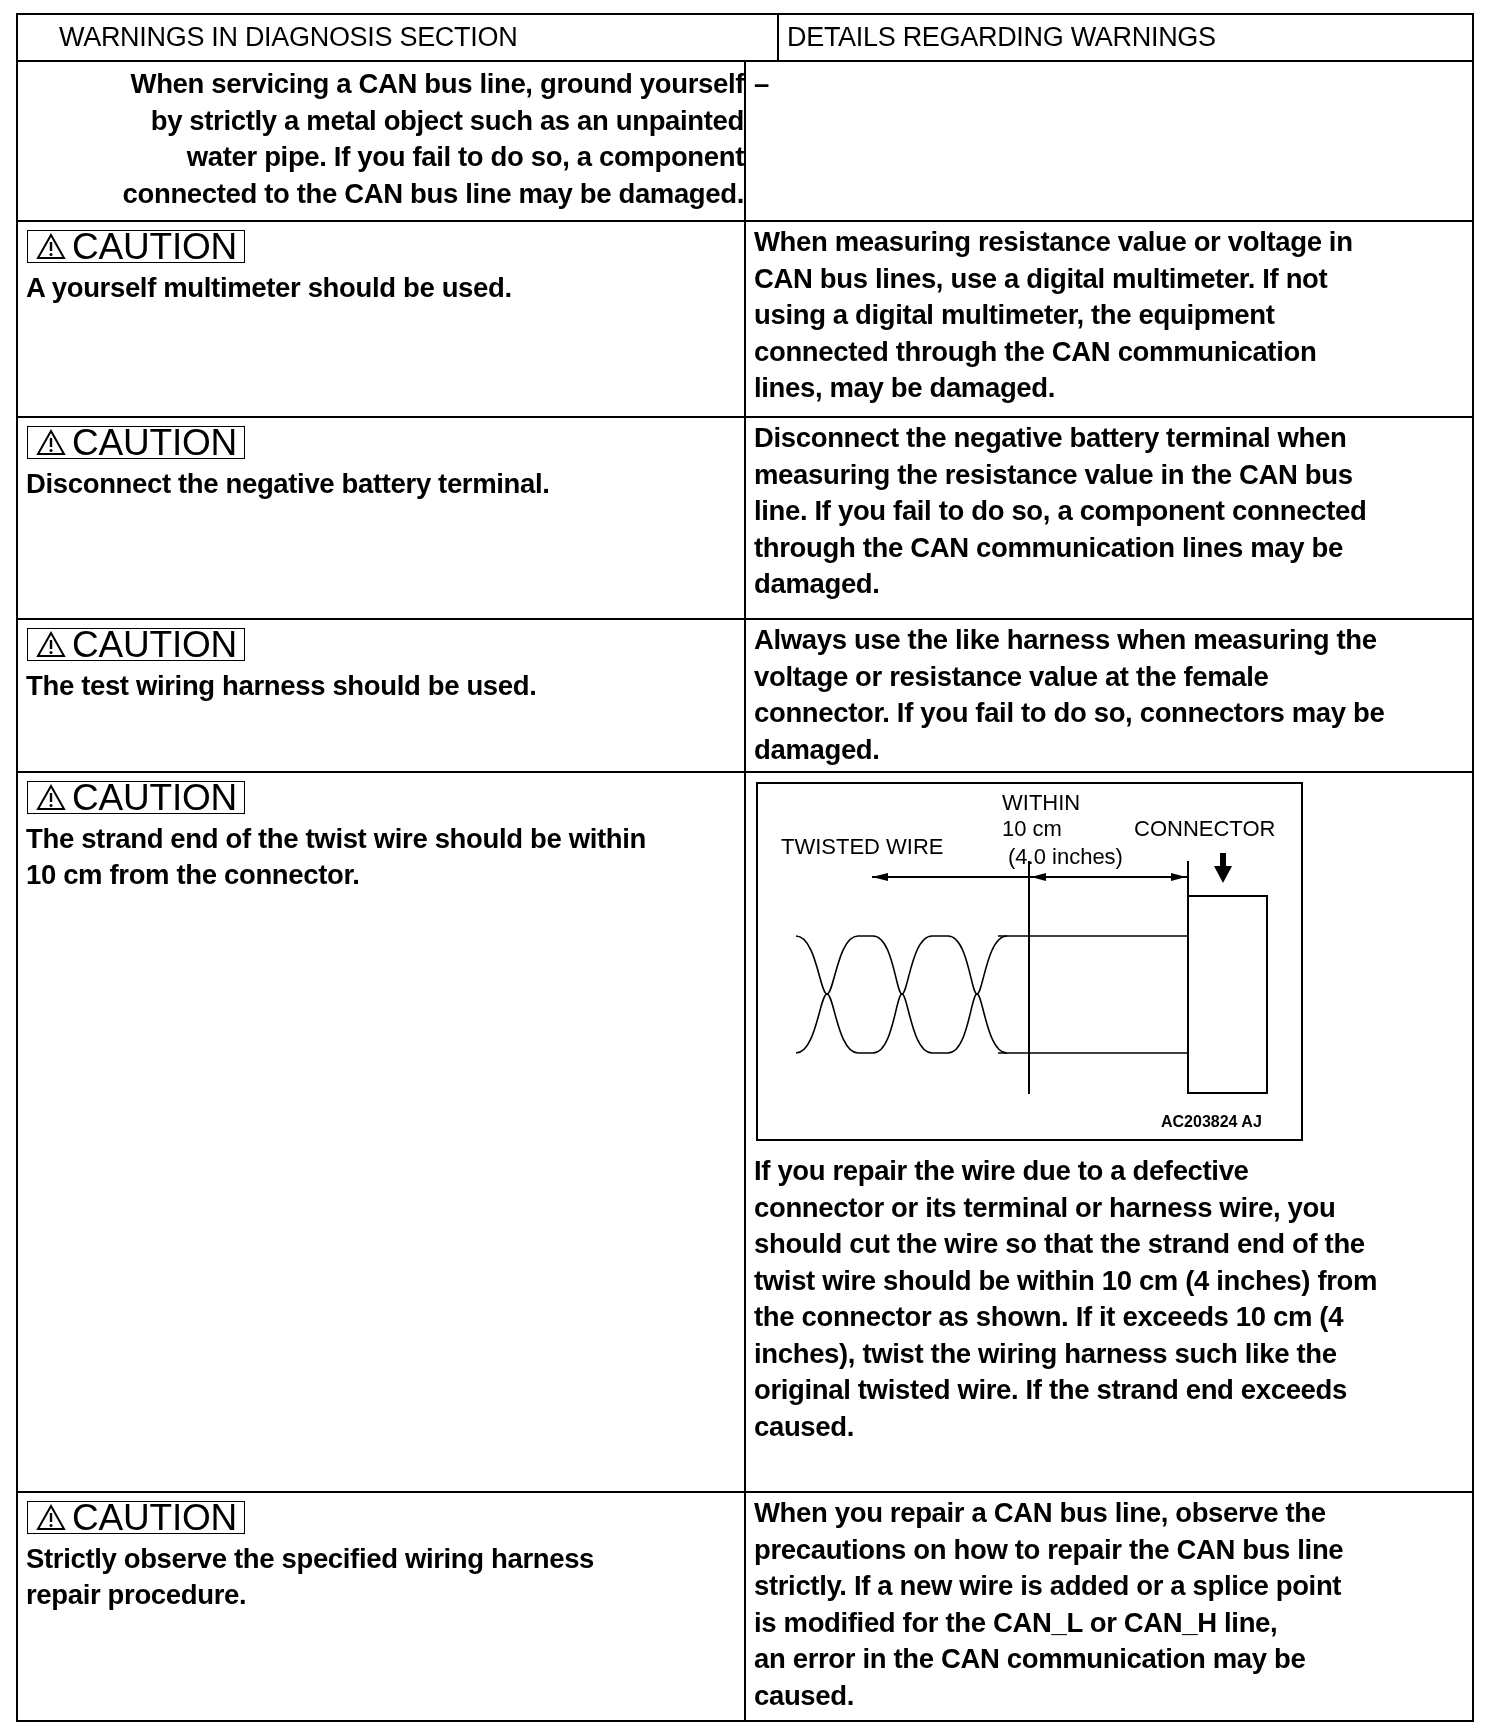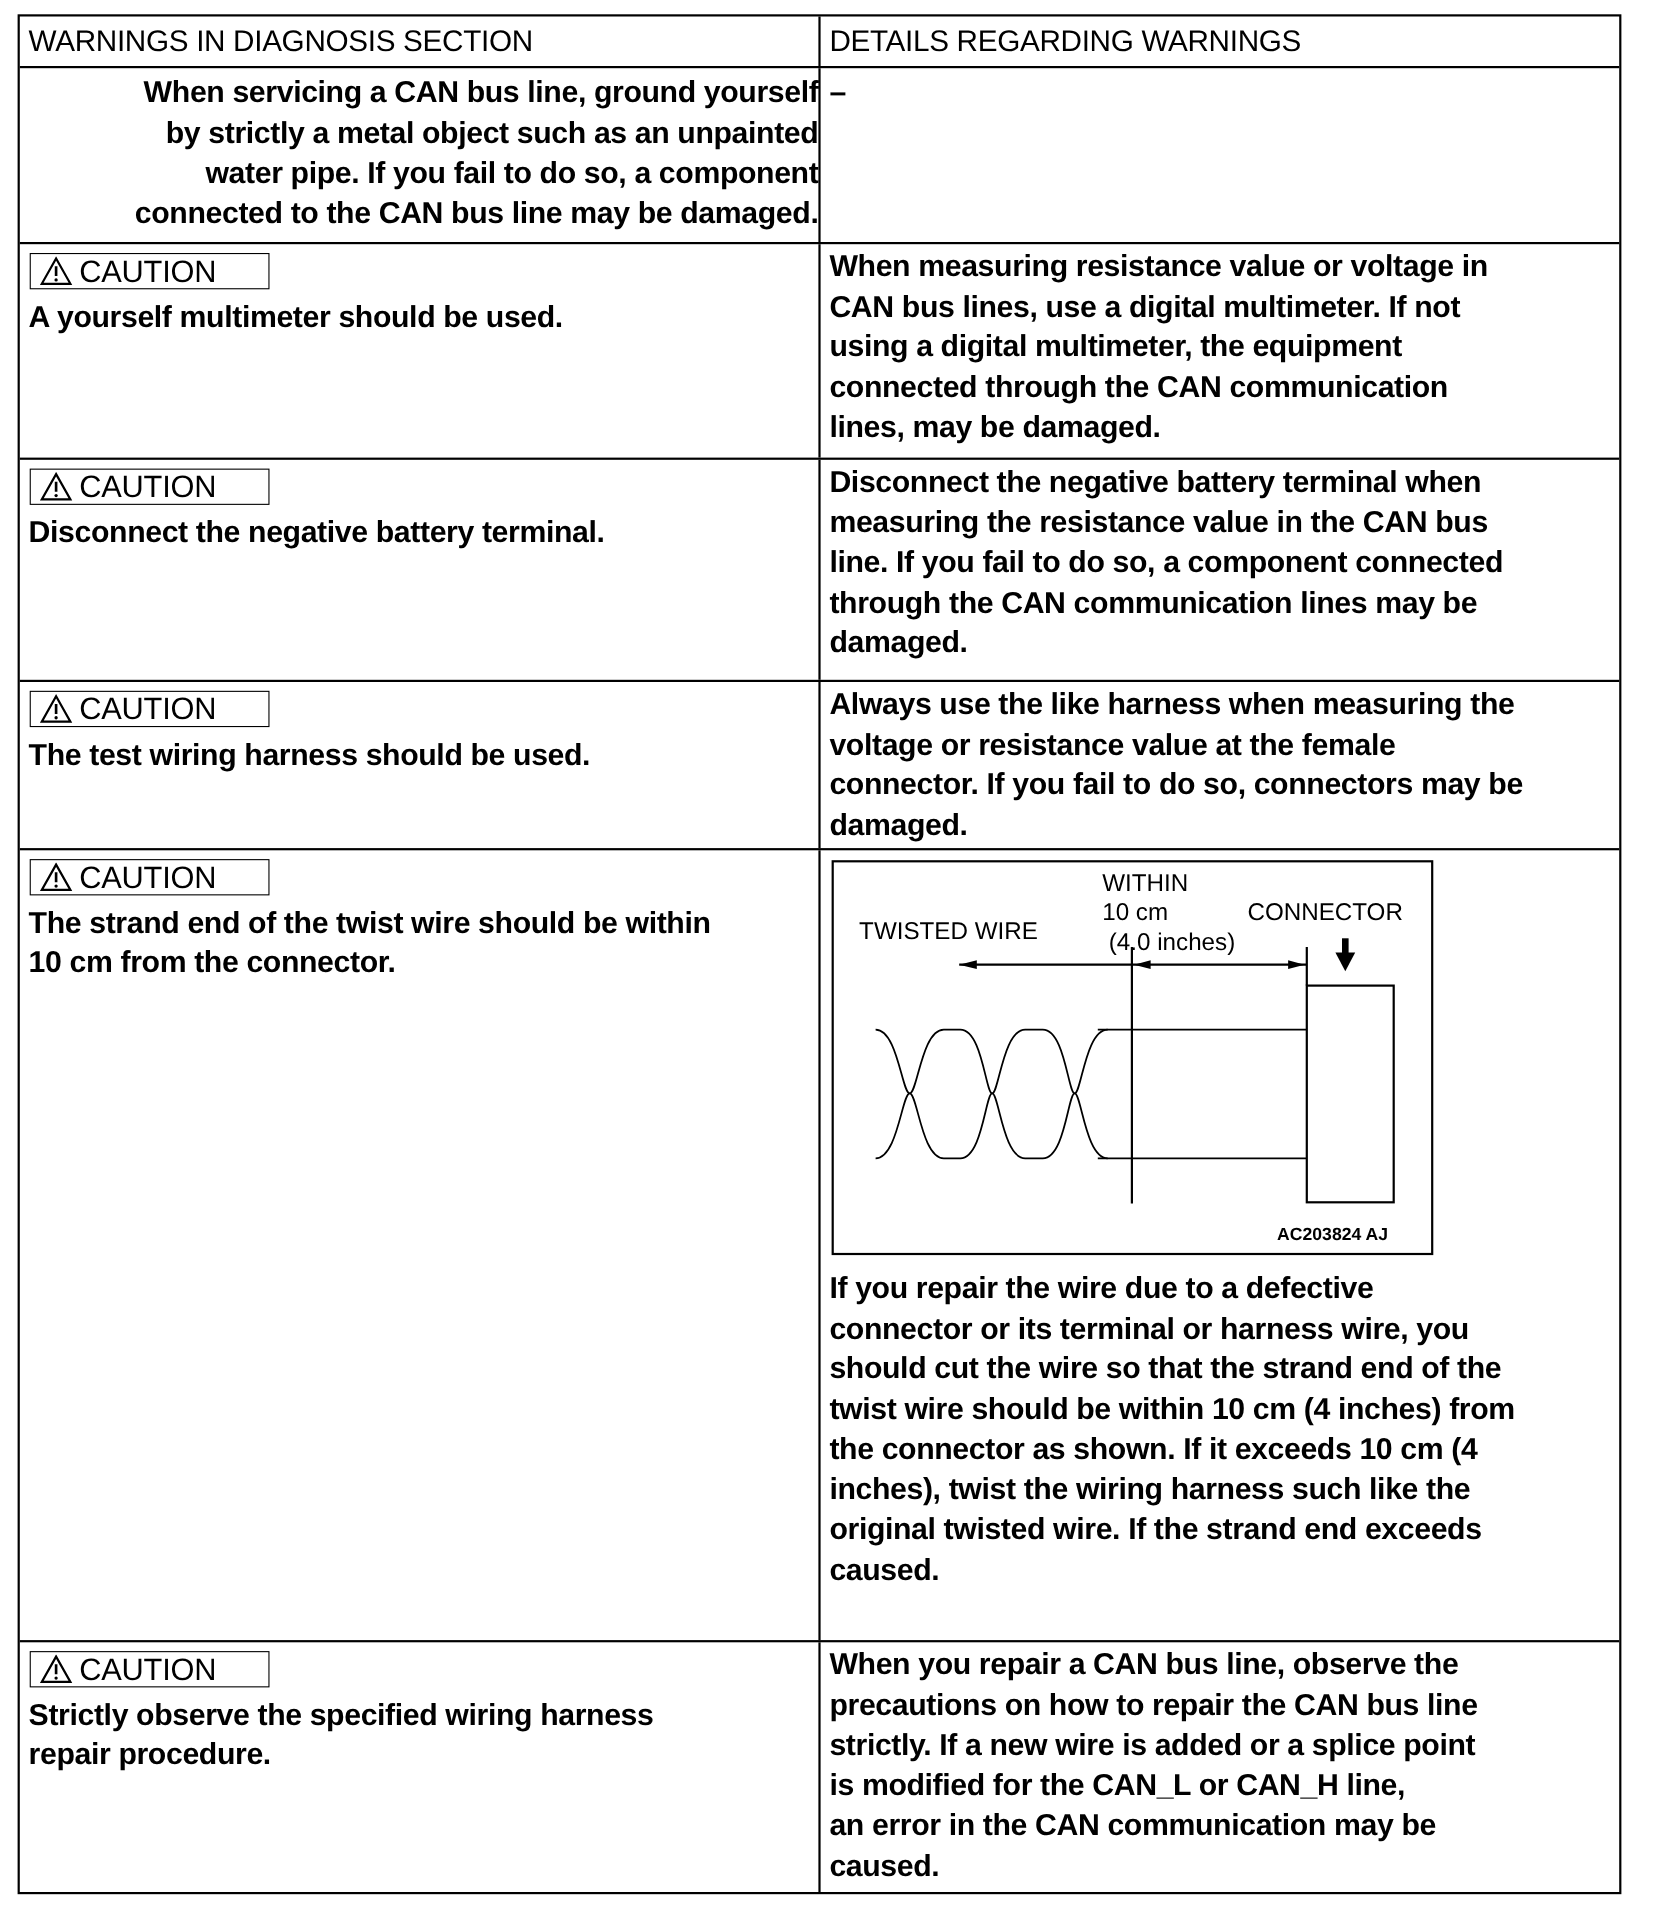--- a/index.html
+++ b/index.html
@@ -5,27 +5,27 @@
   html, body { margin: 0; padding: 0; background: #ffffff; }
   body { width: 1504px; height: 1734px; position: relative; overflow: hidden;
          font-family: "Liberation Sans", sans-serif; color: #000; }
   .tbl { position: absolute; left: 16px; top: 13px; width: 1458px; height: 1709px;
          border: 2px solid #000; box-sizing: border-box; }
   .row { position: absolute; left: 0; width: 100%; box-sizing: border-box; border-bottom: 2px solid #000; }
   .row.last { border-bottom: none; }
   .cell { position: absolute; top: 0; bottom: 0; box-sizing: border-box; }
   .c1 { left: 0; width: 728px; border-right: 2px solid #000; padding: 2px 0 0 8px; }
   .c2 { left: 728px; right: 0; padding: 2px 0 0 8px; }
-  .hdr { font-size: 27px; font-weight: normal; line-height: 40px; letter-spacing: -0.3px; white-space: nowrap; }
+  .hdr { font-size: 27px; font-weight: normal; line-height: 40px; letter-spacing: -0.3px; white-space: nowrap; margin-left: 33px; }
   .txt { font-size: 27.5px; font-weight: bold; line-height: 36.5px; letter-spacing: -0.35px; }
   .txt .ln { display: block; white-space: nowrap; }
   .caution { display: inline-flex; align-items: center; height: 33px; width: 218px; box-sizing: border-box;
              border: 1px solid #000; margin: 6px 0 0 1px; padding-left: 8px; }
   .caution svg { width: 30px; height: 27px; margin-right: 6px; }
-  .caution span { font-size: 28px; font-weight: normal; letter-spacing: -0.2px; line-height: 33px; }
+  .caution span { font-size: 37px; font-weight: normal; letter-spacing: -0.2px; line-height: 33px; }
   .diagram { position: absolute; left: 10px; top: 9px; width: 547px; height: 359px; border: 2px solid #000; box-sizing: border-box; }
   .diagram svg { position: absolute; left: 0; top: 0; }
   .dtext { font-family: "Liberation Sans", sans-serif; font-size: 22px; fill: #000; }
   .dcode { font-family: "Liberation Sans", sans-serif; font-size: 16px; font-weight: bold; fill: #000; }
   .after-diagram { position: absolute; left: 8px; top: 380px; }
 </style>
 </head>
 <body>
 
 <div class="tbl">

